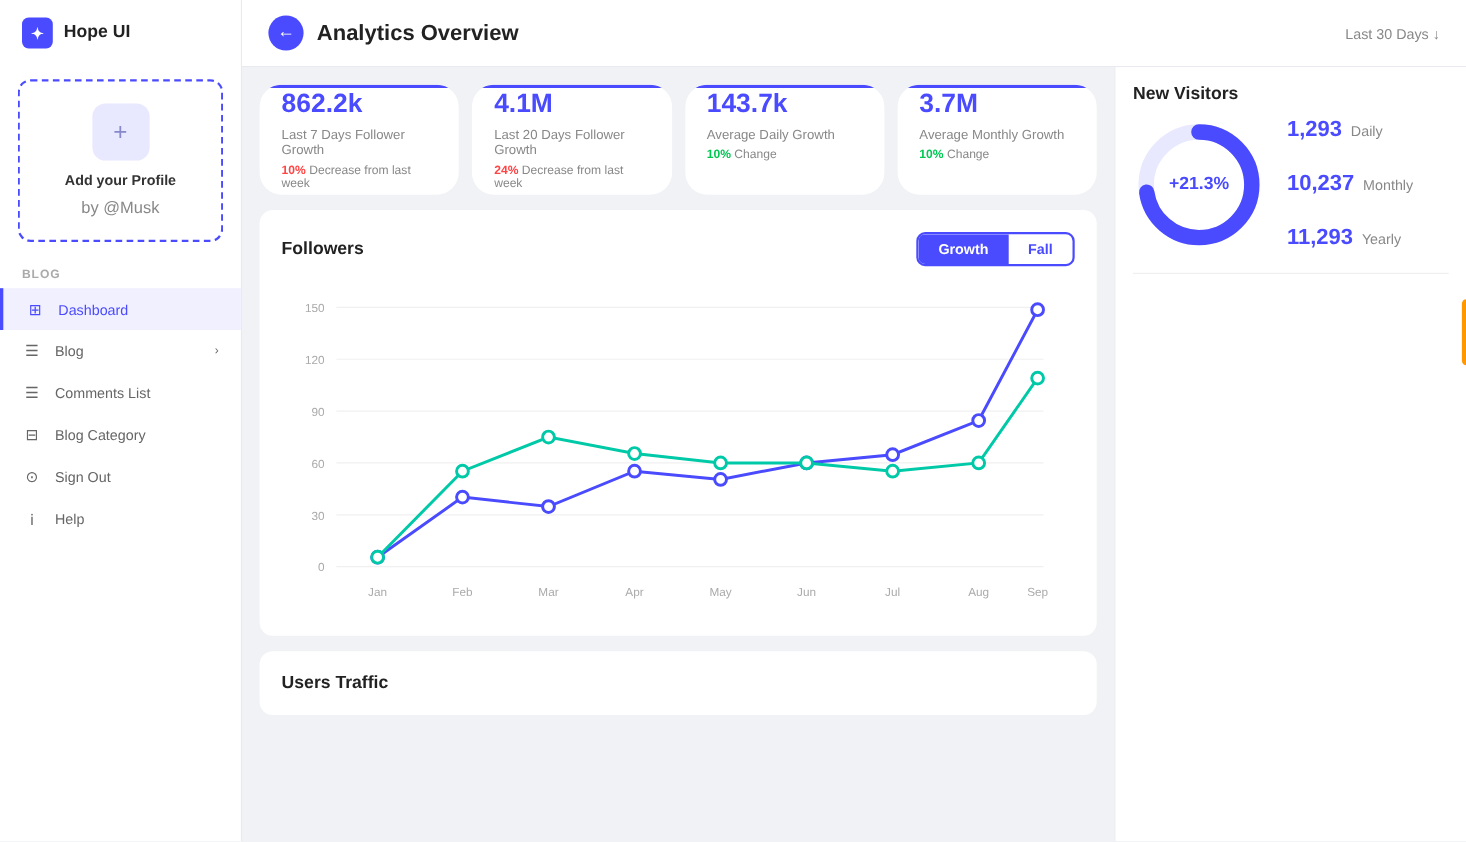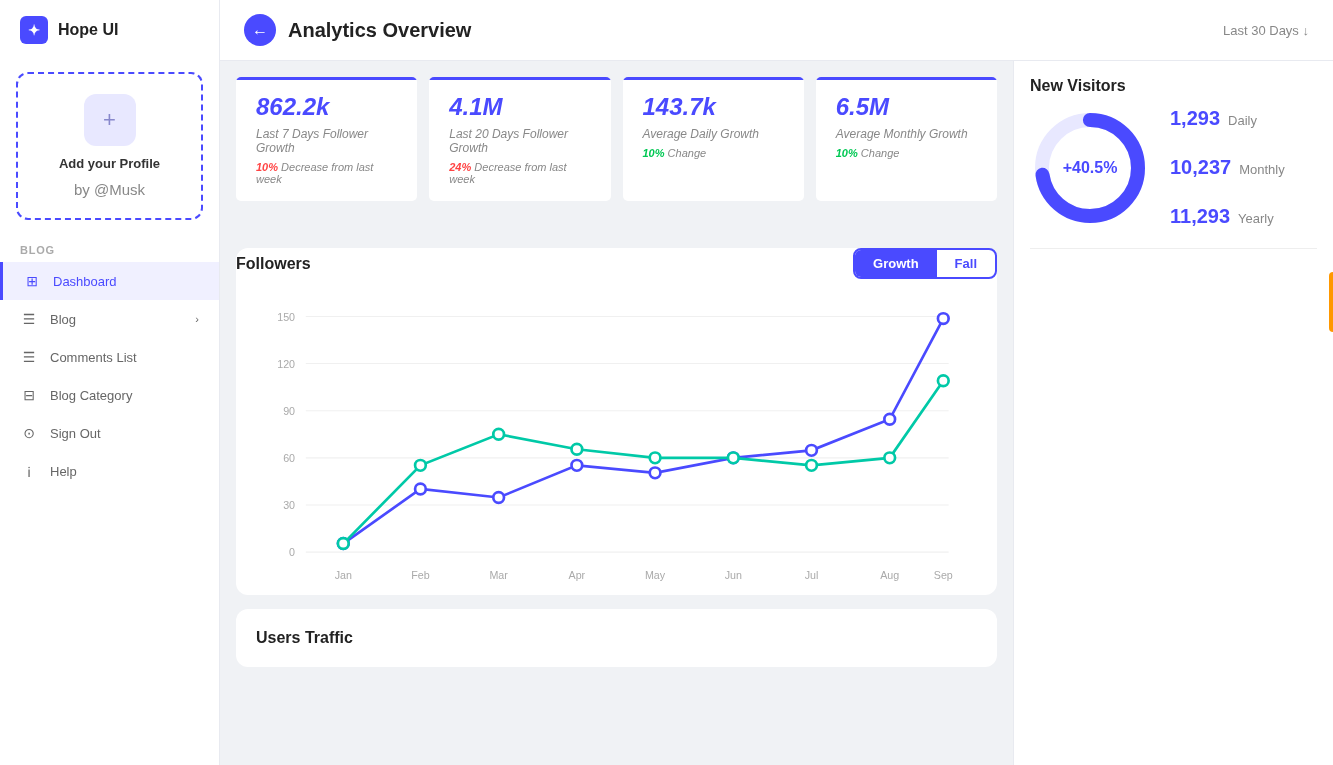--- a/index.html
+++ b/index.html
@@ -119,28 +119,27 @@
     }
 
     
     .stats-row {
       display: grid;
       grid-template-columns: repeat(4, 1fr);
       gap: 12px;
     }
     .stat-card {
       background: #fff;
-      border-radius: 5px;
-      padding: 16px 20px;
+      border-radius: 20px;
+      padding: 4px 20px;
       display: flex;
       flex-direction: column;
       gap: 6px;
       position: relative;
       overflow: hidden;
-      font-style: italic;
     }
     .stat-card::before {
       content: '';
       position: absolute;
       top: 0; left: 0; right: 0;
       height: 3px;
     }
     .stat-card.blue-accent::before { background: #4a4aff; }
     .stat-value {
       font-size: 24px;
@@ -151,21 +150,21 @@
     .stat-change { font-size: 11px; }
     .stat-change .percent { font-weight: 700; }
     .stat-change.decrease .percent { color: #ff4444; }
     .stat-change.increase .percent { color: #00c853; }
     .stat-change .text { color: #888; }
 
     
     .chart-card {
       background: #fff;
       border-radius: 12px;
-      margin-top: 33px;
+      padding: 20px;
     }
     .chart-header {
       display: flex;
       align-items: center;
       justify-content: space-between;
       margin-bottom: 16px;
     }
     .chart-title { font-size: 16px; font-weight: 700; color: #222; }
     .toggle-group {
       display: flex;
@@ -379,21 +378,21 @@
         </div>
         <div class="stat-card blue-accent">
           <div class="stat-value">143.7k</div>
           <div class="stat-label">Average Daily Growth</div>
           <div class="stat-change increase">
             <span class="percent" style="color:#00c853">10%</span>
             <span class="text"> </span><span class="text">Change</span>
           </div>
         </div>
         <div class="stat-card blue-accent">
-          <div class="stat-value">6.5M</div>
+          <div class="stat-value">3.7M</div>
           <div class="stat-label">Average Monthly Growth</div>
           <div class="stat-change increase">
             <span class="percent" style="color:#00c853">10%</span>
             <span class="text"> </span><span class="text">Change</span>
           </div>
         </div>
       </div>
 
       <div class="chart-card">
         <div class="chart-header">
@@ -467,21 +466,21 @@
       <div>
         <h2 class="section-title">New Visitors</h2>
         <div class="visitors-content">
           <div class="donut-container">
             <svg viewBox="0 0 120 120" width="120" height="120">
 
               <circle cx="60" cy="60" r="48" fill="none" stroke="#e8e8ff" stroke-width="14"></circle>
 
               <circle cx="60" cy="60" r="48" fill="none" stroke="#4a4aff" stroke-width="14" stroke-dasharray="219 82" stroke-linecap="round" transform="rotate(-90 60 60)"></circle>
             </svg>
-            <div class="donut-label">+40.5%</div>
+            <div class="donut-label">+21.3%</div>
           </div>
           <div class="visitors-stats">
             <div class="visitor-stat">
               <span class="visitor-num">1,293</span>
               <span class="visitor-period">Daily</span>
             </div>
             <div class="visitor-stat">
               <span class="visitor-num">10,237</span>
               <span class="visitor-period">Monthly</span>
             </div>

